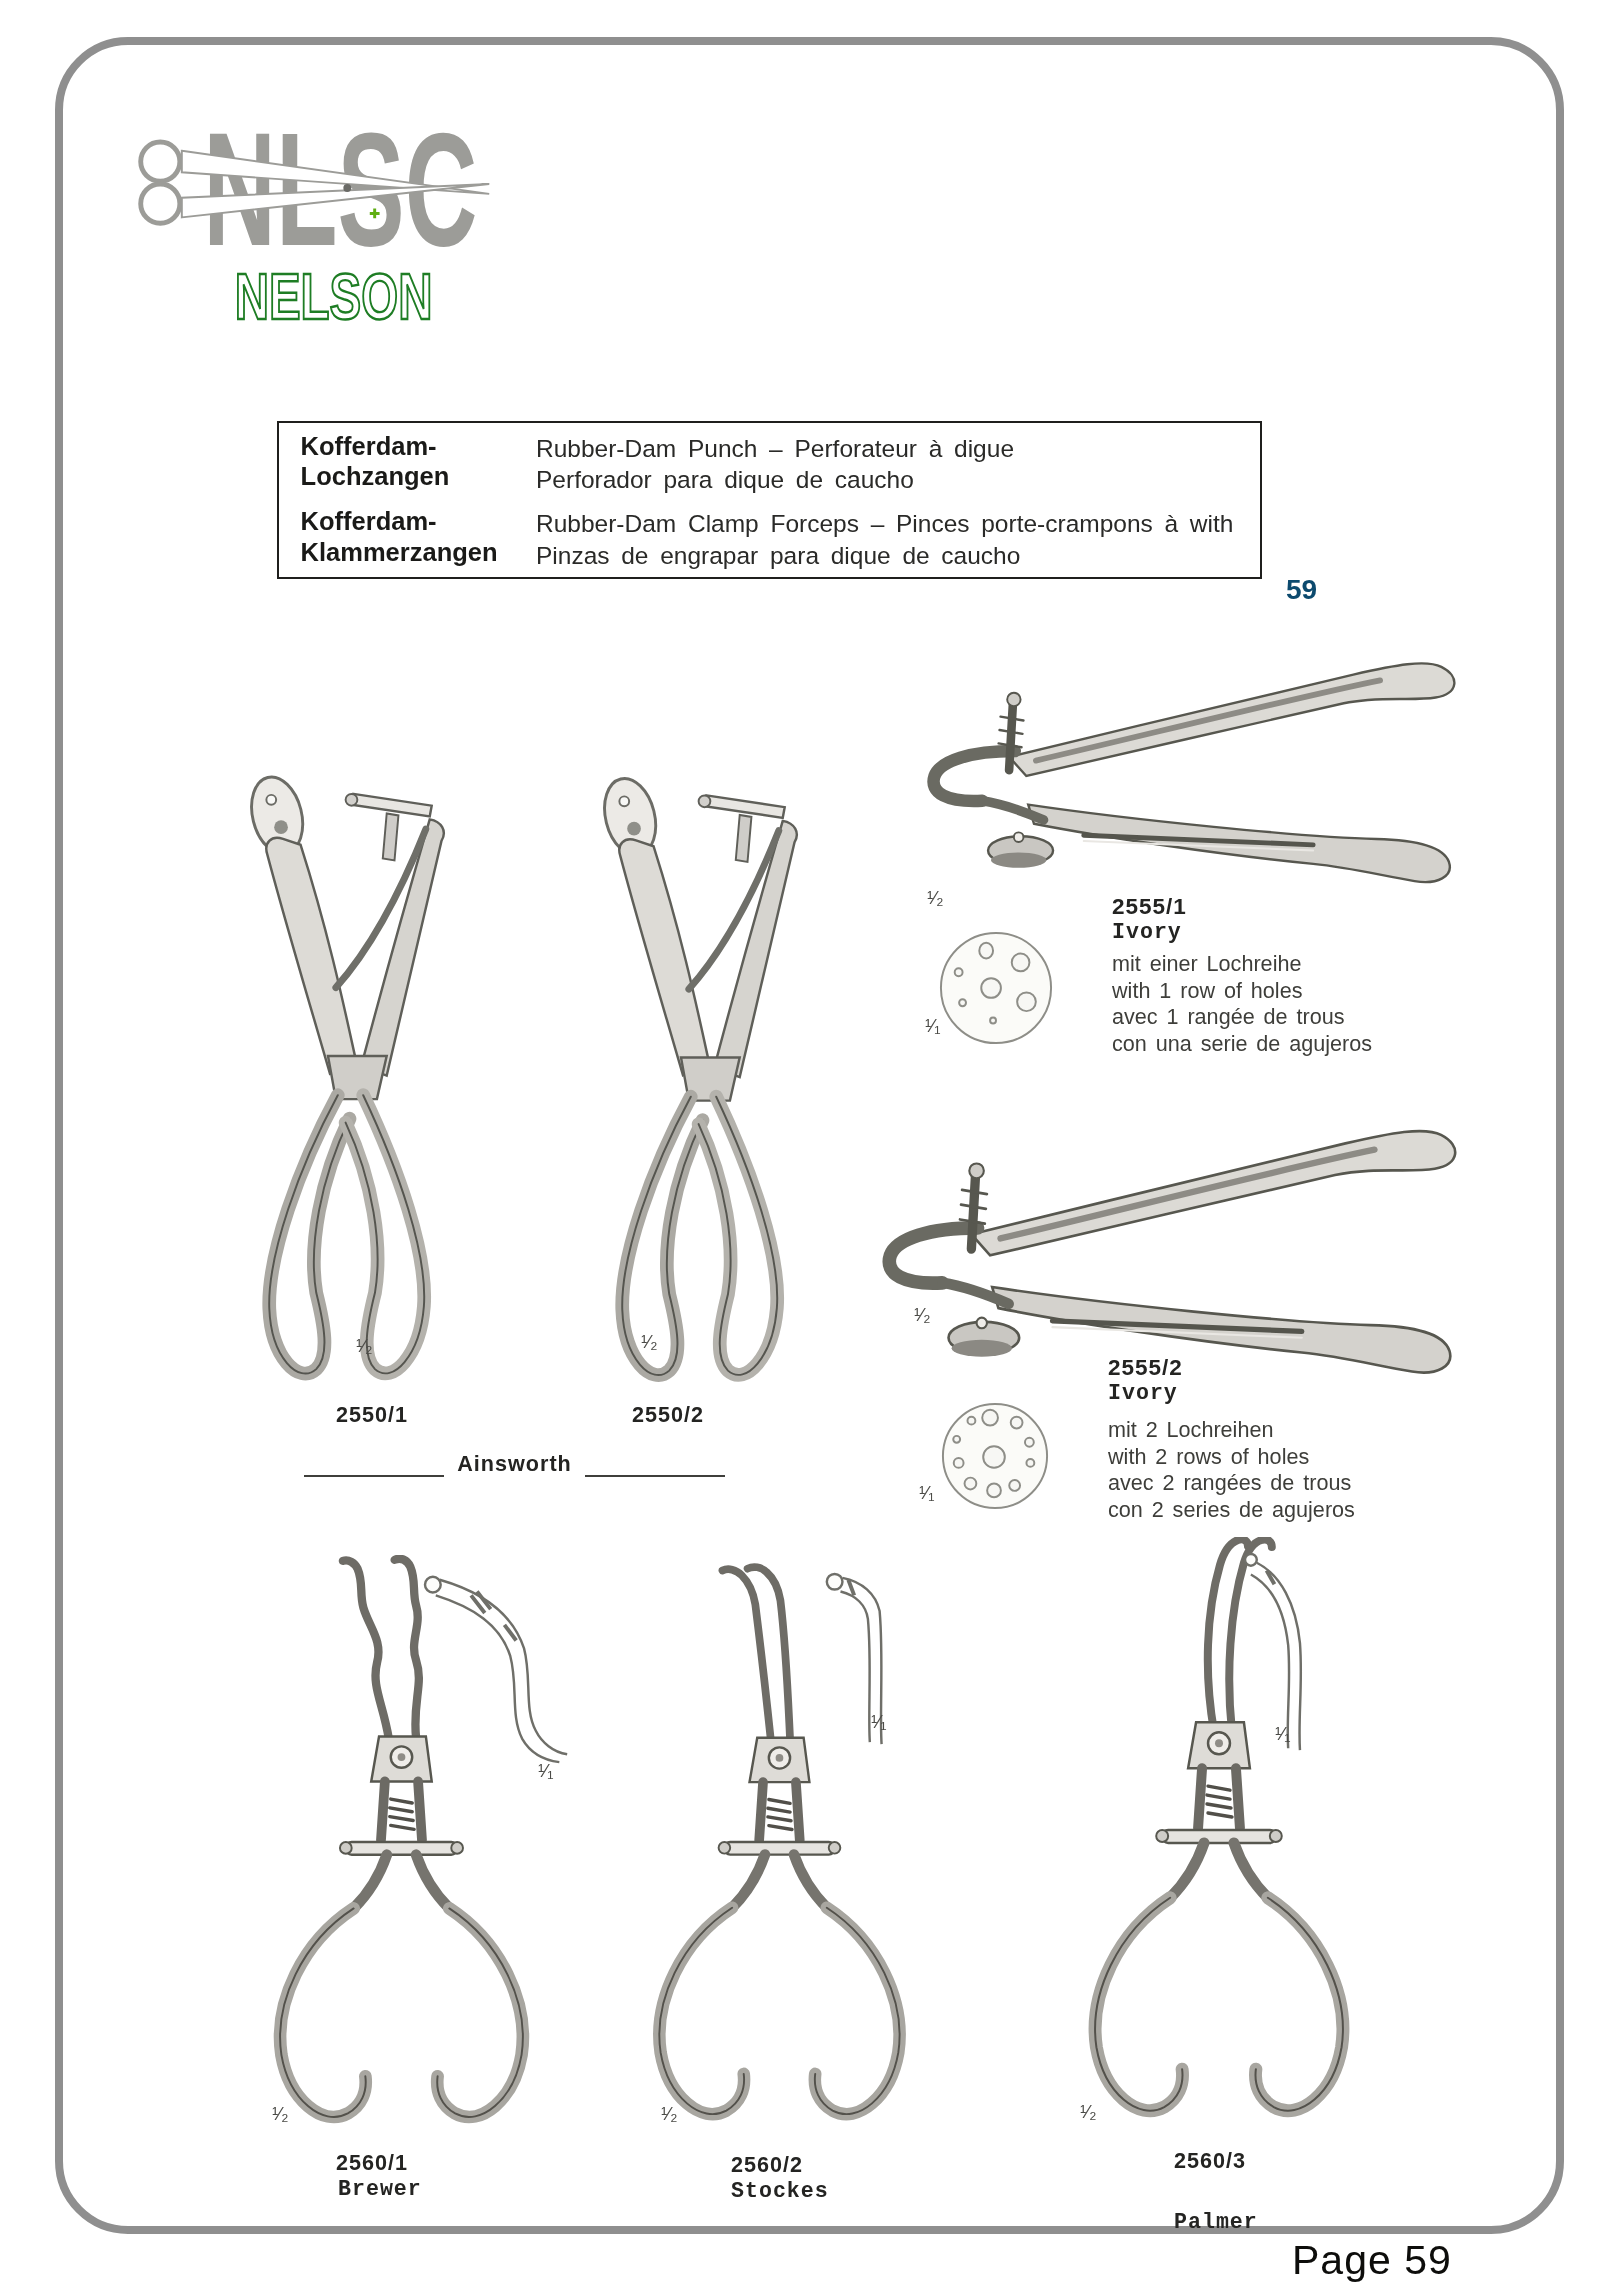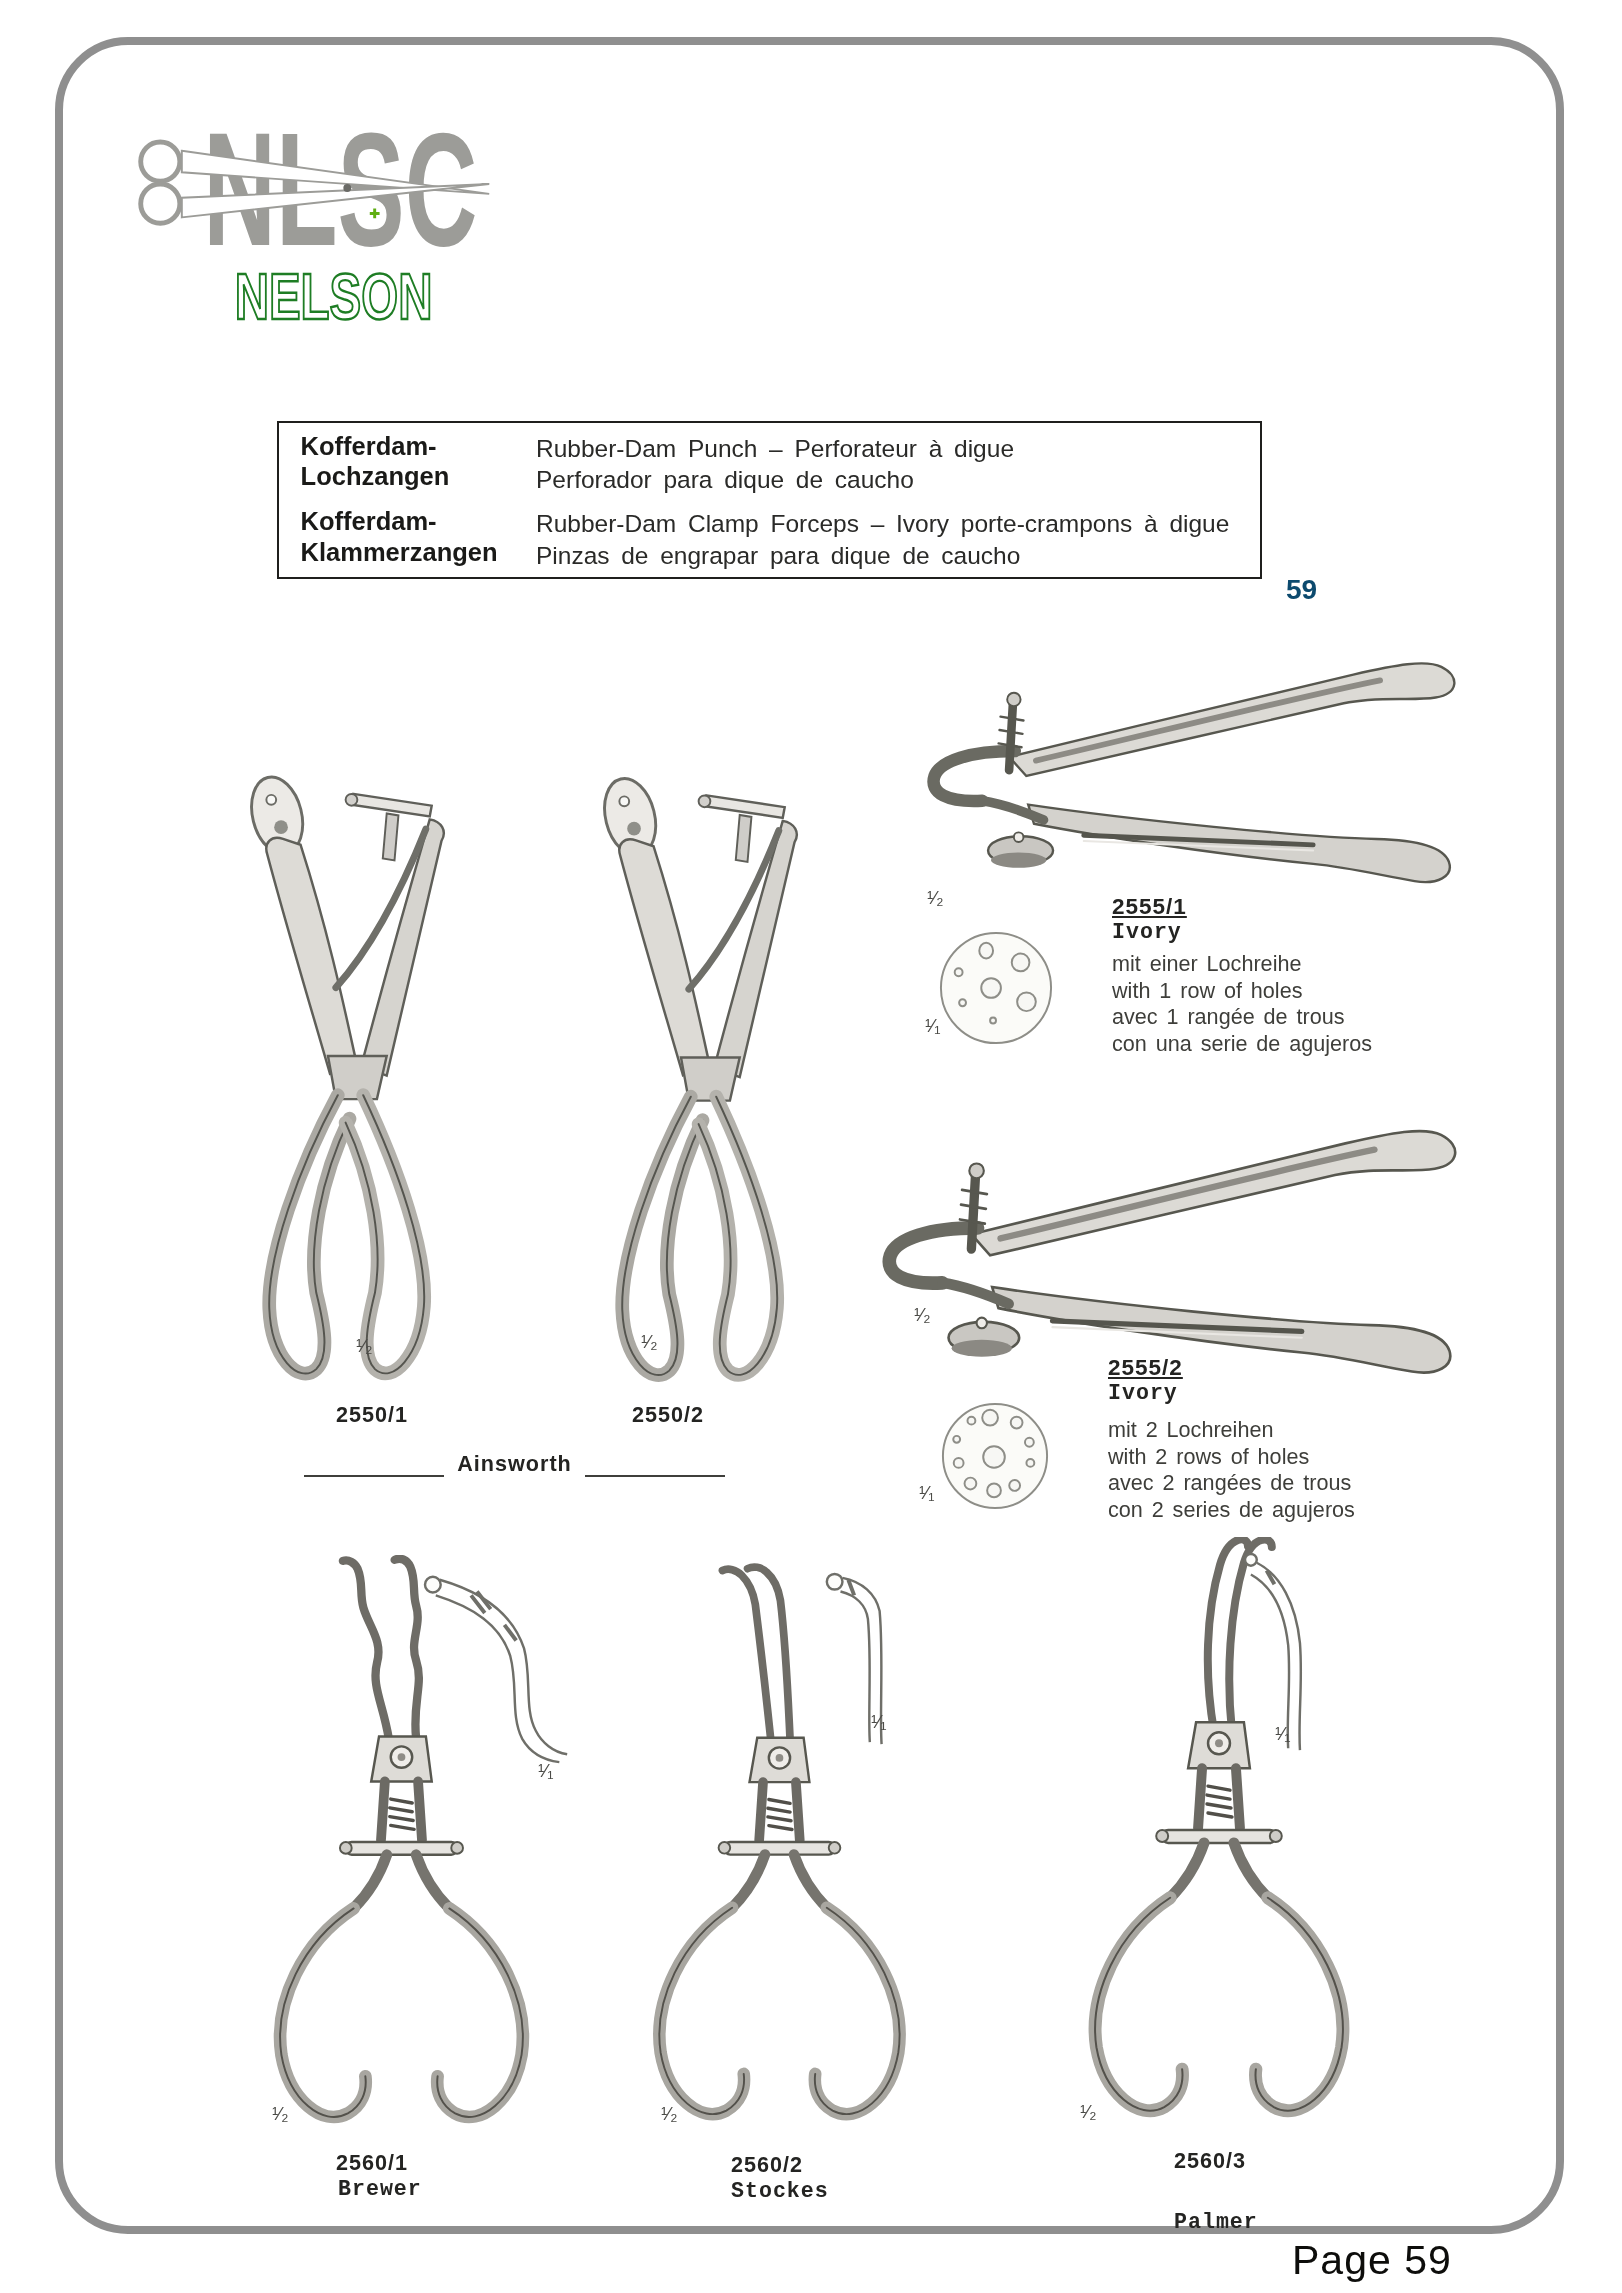--- a/index.html
+++ b/index.html
@@ -9,21 +9,21 @@
   
   #frame{left:55px;top:37px;width:1493px;height:2181px;border:8.8px solid #8f8f8f;border-radius:73px;}
   
   #header-box{left:277px;top:421px;width:981px;height:154px;border:2.9px solid #1f1f1d;}
   .hb-de{position:absolute;left:21.6px;font-weight:bold;font-size:25.5px;line-height:30px;color:#1a1a18;}
   .hb-tx{position:absolute;left:257px;font-size:24.5px;line-height:31px;color:#2a2a28;word-spacing:4.9px;}
   .code{font-weight:bold;font-size:21.6px;color:#242422;letter-spacing:1px;}
   .pname{font-weight:bold;font-size:21.6px;color:#242422;letter-spacing:1px;font-family:Liberation Mono, monospace;}
   .scale{font-size:18.6px;color:#4a4a46;}
   .desc{font-size:21.6px;line-height:26.5px;color:#3e3e3a;word-spacing:2.9px;}
-  .ivory-code{font-weight:bold;font-size:22.5px;color:#242422;letter-spacing:1px;text-decoration:underline;}
+  .ivory-code{font-weight:bold;font-size:22.5px;color:#242422;letter-spacing:1px;}
   #pg59{font-size:28px;font-weight:600;color:#0c4a6e;}
   #footer-page{font-size:41px;color:#0d0d0b;letter-spacing:1px;}
   
   #ainsworth-row{left:304px;top:1451px;width:421px;display:flex;align-items:flex-end;gap:13.7px;}
   #ainsworth-row .dash{flex:1;height:0;border-top:2.9px solid #3f3f3b;}
   #ainsworth-row .fam{font-weight:bold;font-size:21.6px;color:#242422;letter-spacing:1px;}
   svg{display:block;}
 </style>
 </head>
 <body>
@@ -106,21 +106,21 @@
     </svg>
   </div>
 
   <div class="abs" id="header-box">
     <div class="hb-de" style="top:7.8px;">Kofferdam-</div>
     <div class="hb-de" style="top:38px;">Lochzangen</div>
     <div class="hb-tx" style="top:9.8px;">Rubber-Dam Punch – Perforateur à digue</div>
     <div class="hb-tx" style="top:41px;">Perforador para dique de caucho</div>
     <div class="hb-de" style="top:83px;">Kofferdam-</div>
     <div class="hb-de" style="top:114px;">Klammerzangen</div>
-    <div class="hb-tx" style="top:85px;">Rubber-Dam Clamp Forceps – Ivory porte-crampons à digue</div>
+    <div class="hb-tx" style="top:85px;">Rubber-Dam Clamp Forceps – Pinces porte-crampons à with</div>
     <div class="hb-tx" style="top:117px;">Pinzas de engrapar para dique de caucho</div>
   </div>
 
   <div class="abs" id="pg59" style="left:1286px;top:574px;">59</div>
 
   <div class="abs" style="left:238px;top:763px;width:225px;height:639px;">
     <svg viewBox="0 0 230 650" width="225" height="639">
         <use href="#sym-punch"></use>
       </svg>
   </div>

